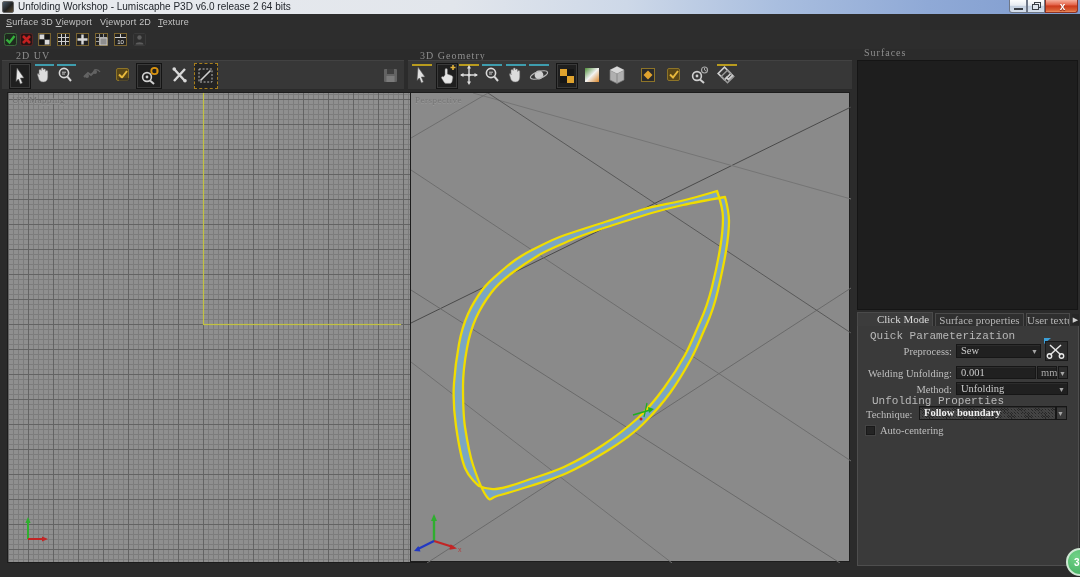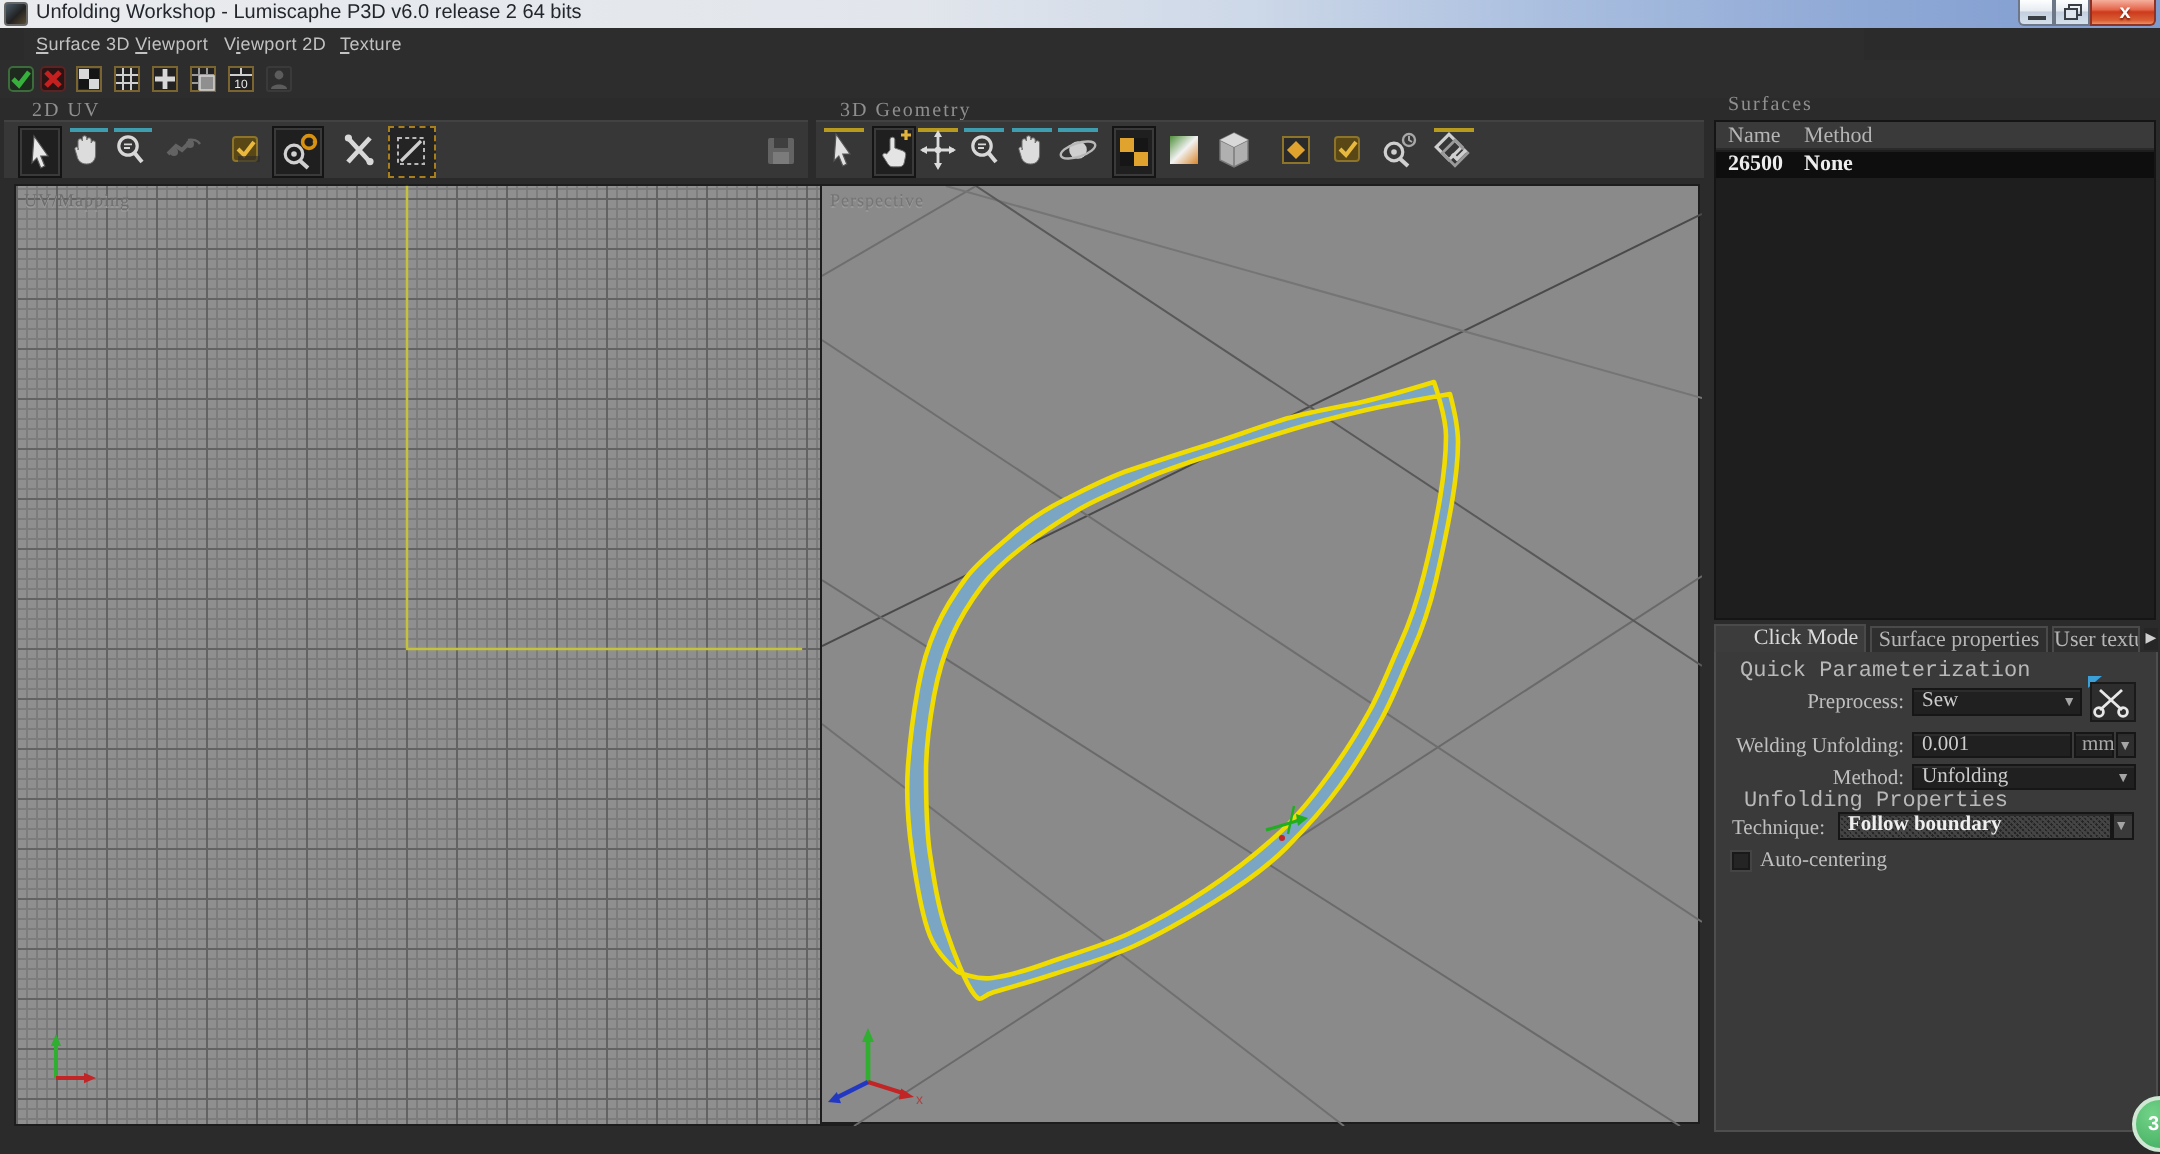--- a/index.html
+++ b/index.html
@@ -20,21 +20,21 @@
     background:linear-gradient(#fdfefe 0%,#e7ecf2 45%,#c3cfdf 50%,#d6e0ec 100%); }
   #btn-close { left:1045px; width:33px; border-radius:0 0 3px 0; border-color:#8c3325;
     background:linear-gradient(#f5b09e 0%,#e4654a 40%,#cc3a1c 50%,#d95f35 85%,#eb9060 100%); }
   #min-glyph { left:4px; top:8px; width:9px; height:2px; background:#3a3f46; }
   #max-glyph { left:4px; top:2px; width:9px; height:8px; }
   #max-glyph .r1 { position:absolute; left:2px; top:0; width:7px; height:6px; border:1px solid #3a3f46; }
   #max-glyph .r2 { position:absolute; left:0; top:2px; width:7px; height:6px; border:1px solid #3a3f46; background:#dfe6ee; }
   #close-glyph { width:33px; height:13px; text-align:center; line-height:13px; font-size:10px; font-weight:bold; color:#fff; text-shadow:0 1px 1px #7a2212; }
 
   
-  #menubar { left:12px; top:14px; width:920px; height:16px; background:#2d2d2d; }
+  #menubar { left:0; top:14px; width:920px; height:16px; background:#2d2d2d; }
   .menu-item { position:absolute; top:0; height:16px; line-height:16px; font-size:9px; color:#c2c2c2; letter-spacing:0.2px; }
   .menu-item u { text-decoration:underline; }
 
   
   #maintoolbar { left:0; top:30px; width:1080px; height:19px; background:#2d2d2d; }
   .mtb { position:absolute; top:3px; width:13px; height:13px; }
 
   
   .panel-label { position:absolute; font-family:"Liberation Serif", serif; font-size:10px; color:#8f8f8f; letter-spacing:1px; }
   .ptoolbar { position:absolute; height:30px; background:#373737; border-top:1px solid #424242; border-bottom:1px solid #2a2a2a; }
@@ -367,28 +367,20 @@
         <path d="M3 458 L9.5 458.6 L7.4 453 Z" fill="#2238c2"></path>
       <text x="47" y="459" font-size="7" fill="#b04040" font-family="Liberation Sans, sans-serif">x</text>
     </g>
   </svg>
   <div class="vplabel" style="color:#757575">Perspective</div>
 </div>
 
 <div class="panel-label" style="left:864px; top:47px">Surfaces</div>
 
 <div id="surfaces-table" class="abs">
-  <div id="tbl-header">
-    <div class="th" style="left:6px">Name</div>
-    <div class="th" style="left:44px">Method</div>
-  </div>
-  <div id="tbl-row">
-    <div class="td" style="left:6px">26500</div>
-    <div class="td" style="left:44px">None</div>
-  </div>
 </div>
 
 <div id="tabsbar" class="abs">
   <div class="tab active" style="left:0; width:76px">Click Mode</div>
   <div class="tab" style="left:78px; width:89px">Surface properties</div>
   <div class="tab" style="left:169px; width:44px">User textu</div>
   <div id="tab-scroll">▶</div>
 </div>
 
 <div id="propspane" class="abs"></div>

